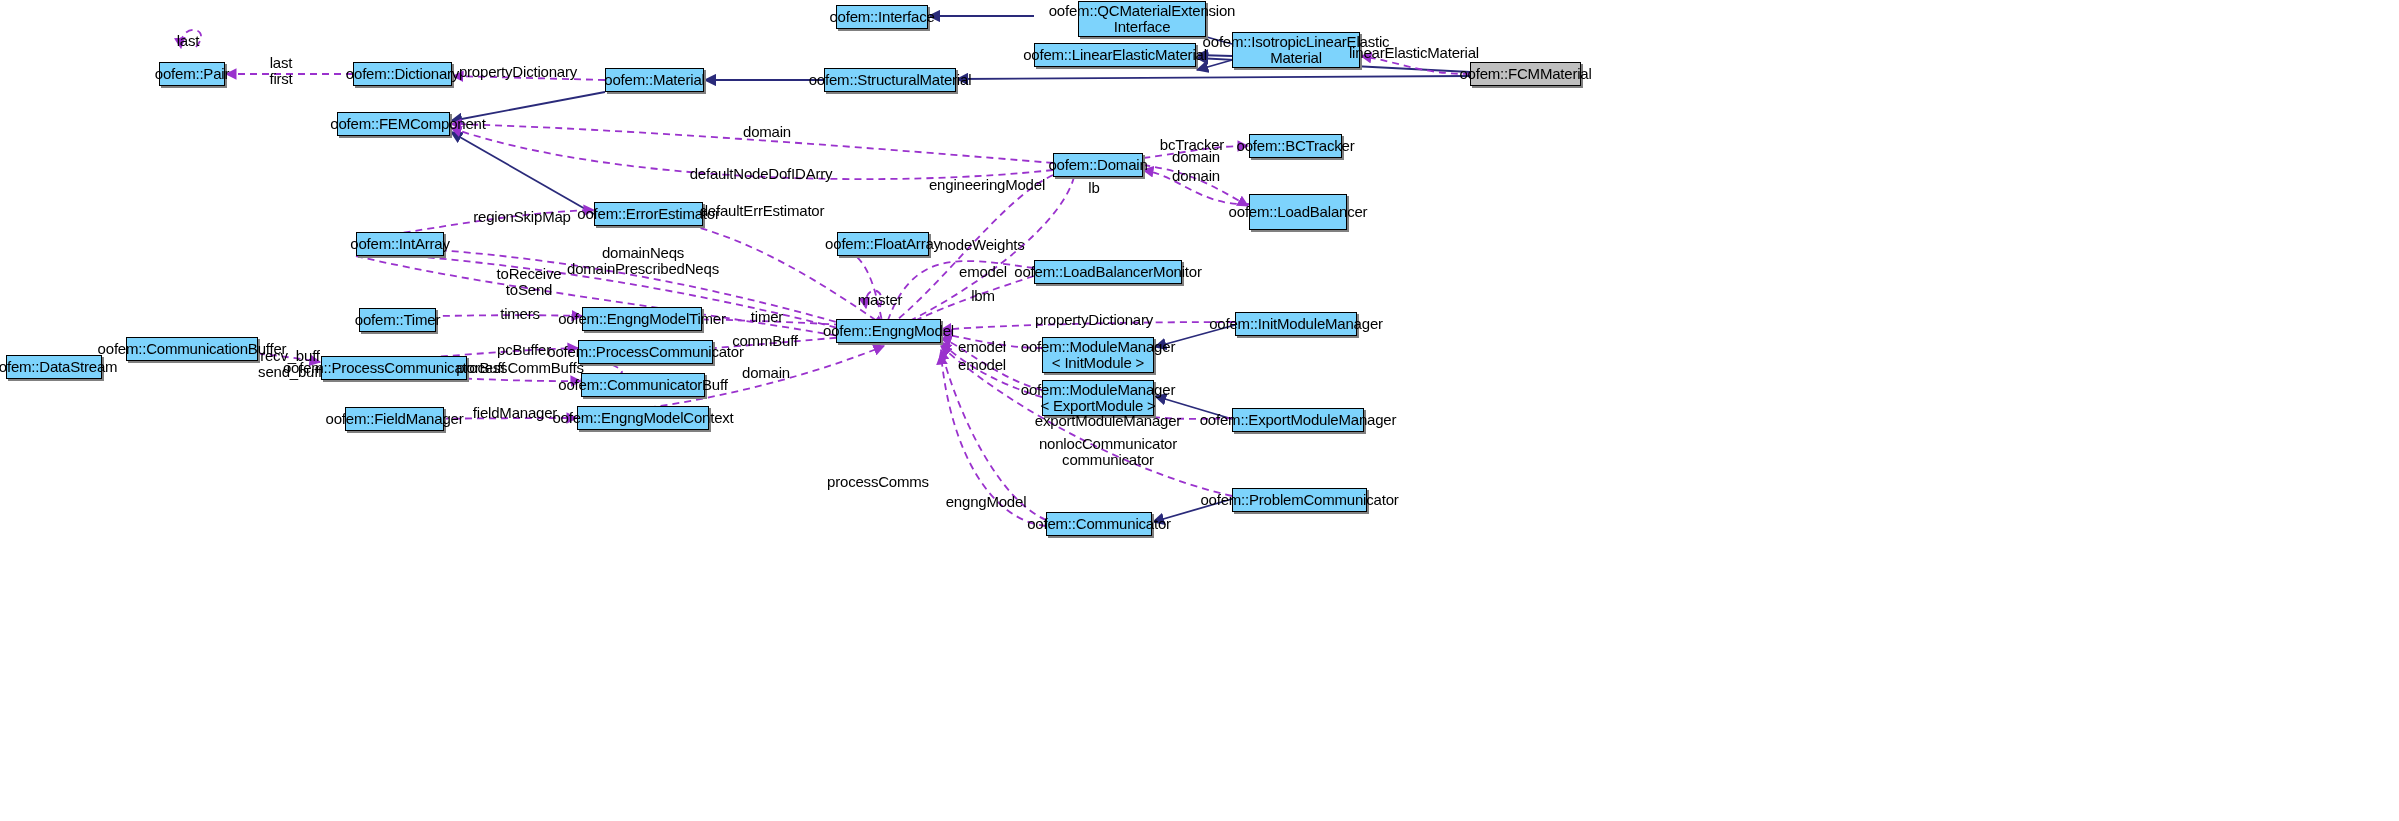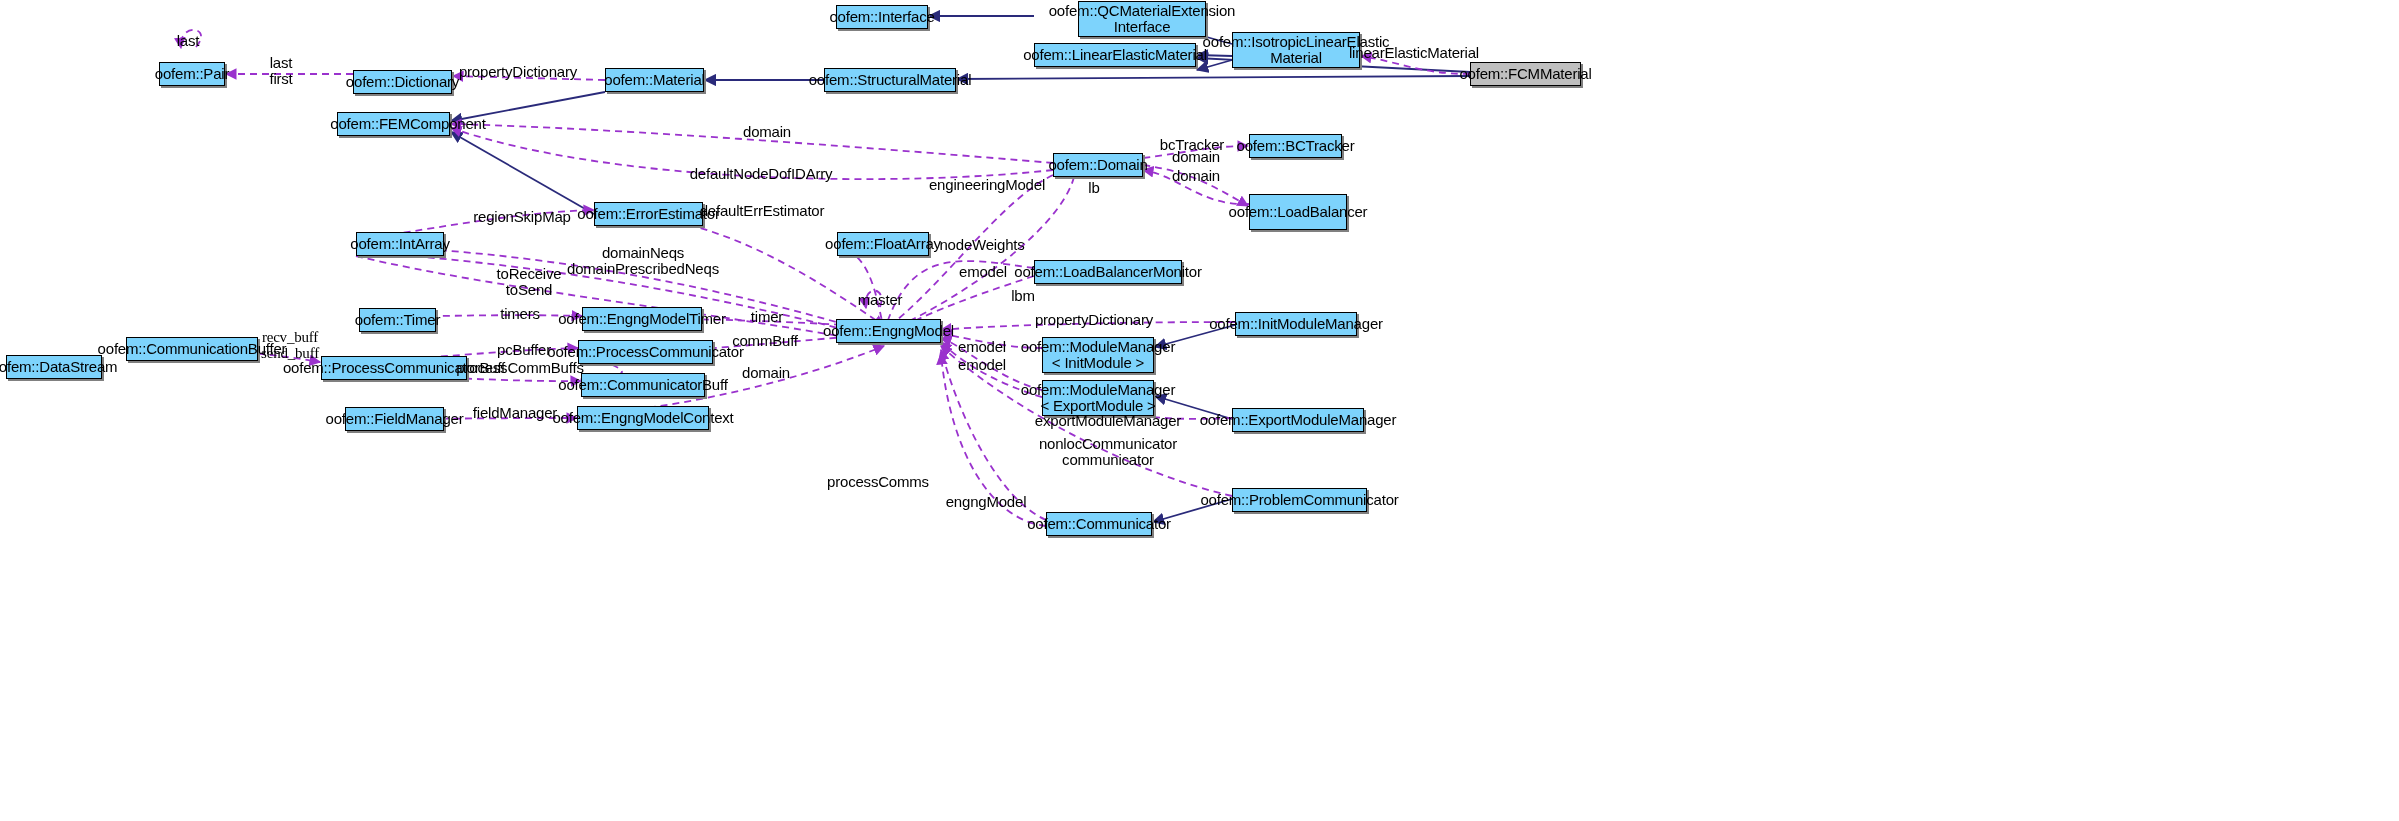--- a/index.html
+++ b/index.html
@@ -131,21 +131,21 @@
       <path d="M 1042 390 C 1000 380 960 344 941 338"></path>
       <path d="M 1232 418 C 1120 424 1000 400 941 342"></path>
       <path d="M 1232 496 C 1120 470 1000 400 941 346"></path>
       <path d="M 1046 520 C 1000 500 960 420 941 350"></path>
       <path d="M 1046 526 C 990 520 950 450 941 354"></path>
     </g>
   </svg>
 
   <div id="nodes-layer">
       <div class="node-box" style="left: 159px; top: 62px; width: 66px; height: 24px;">oofem::Pair</div>
-      <div class="node-box" style="left: 353px; top: 62px; width: 99px; height: 24px; margin-top: 8px;">oofem::Dictionary</div>
+      <div class="node-box" style="left: 353px; top: 62px; width: 99px; height: 24px;">oofem::Dictionary</div>
       <div class="node-box" style="left: 836px; top: 5px; width: 92px; height: 24px;">oofem::Interface</div>
       <div class="node-box" style="left: 1034px; top: 1px; width: 128px; height: 36px; margin-left: 44px;">oofem::QCMaterialExtension
 Interface</div>
       <div class="node-box" style="left: 1034px; top: 43px; width: 162px; height: 24px;">oofem::LinearElasticMaterial</div>
       <div class="node-box" style="left: 1232px; top: 32px; width: 128px; height: 36px;">oofem::IsotropicLinearElastic
 Material</div>
       <div class="node-box" style="left: 605px; top: 68px; width: 99px; height: 24px;">oofem::Material</div>
       <div class="node-box" style="left: 824px; top: 68px; width: 132px; height: 24px;">oofem::StructuralMaterial</div>
       <div class="node-box highlight" style="left: 1470px; top: 62px; width: 111px; height: 24px;">oofem::FCMMaterial</div>
       <div class="node-box" style="left: 337px; top: 112px; width: 113px; height: 24px; padding-left: 33px;">oofem::FEMComponent</div>
@@ -189,26 +189,26 @@
       <div class="edge-label" style="left: 987px; top: 177px;">engineeringModel</div>
       <div class="edge-label" style="left: 1094px; top: 180px;">lb</div>
       <div class="edge-label" style="left: 762px; top: 203px;">defaultErrEstimator</div>
       <div class="edge-label" style="left: 522px; top: 209px;">regionSkipMap</div>
       <div class="edge-label" style="left: 982px; top: 237px;">nodeWeights</div>
       <div class="edge-label" style="left: 643px; top: 245px;">domainNeqs
 domainPrescribedNeqs</div>
       <div class="edge-label" style="left: 983px; top: 264px;">emodel</div>
       <div class="edge-label" style="left: 529px; top: 266px;">toReceive
 toSend</div>
-      <div class="edge-label" style="left: 983px; top: 288px; margin-left: 40px;">lbm</div>
+      <div class="edge-label" style="left: 983px; top: 288px;">lbm</div>
       <div class="edge-label" style="left: 880px; top: 292px;">master</div>
       <div class="edge-label" style="left: 520px; top: 306px;">timers</div>
       <div class="edge-label" style="left: 767px; top: 309px;">timer</div>
       <div class="edge-label" style="left: 1094px; top: 312px;">propertyDictionary</div>
-      <div class="edge-label" style="left: 290px; top: 329px; font-family: Liberation Serif, serif;">recv_buff
+      <div class="edge-label" style="left: 290px; top: 348px;">recv_buff
 send_buff</div>
       <div class="edge-label" style="left: 524px; top: 342px;">pcBuffer</div>
       <div class="edge-label" style="left: 765px; top: 333px;">commBuff</div>
       <div class="edge-label" style="left: 982px; top: 339px;">emodel</div>
       <div class="edge-label" style="left: 520px; top: 360px;">processCommBuffs</div>
       <div class="edge-label" style="left: 982px; top: 357px;">emodel</div>
       <div class="edge-label" style="left: 766px; top: 365px;">domain</div>
       <div class="edge-label" style="left: 515px; top: 405px;">fieldManager</div>
       <div class="edge-label" style="left: 1108px; top: 413px;">exportModuleManager</div>
       <div class="edge-label" style="left: 1108px; top: 436px;">nonlocCommunicator

